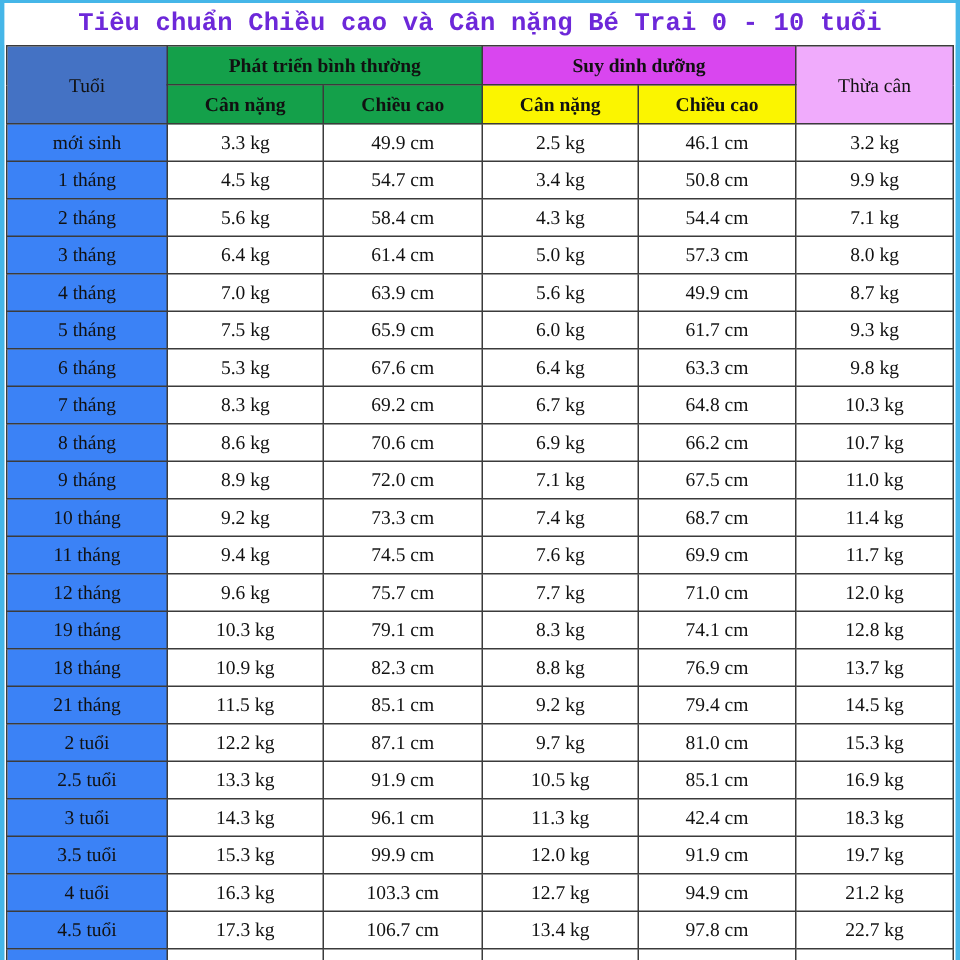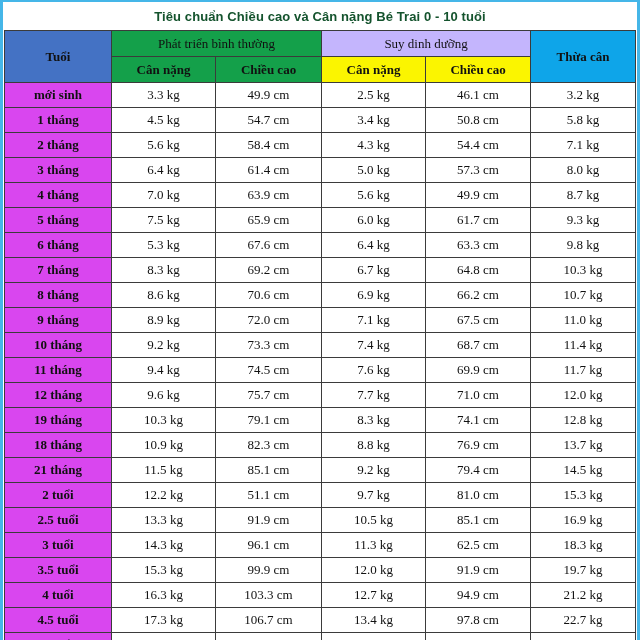--- a/index.html
+++ b/index.html
@@ -29,24 +29,24 @@
 
   
   #title-band {
     height: 28px;
     background: #ffffff;
     display: flex;
     align-items: center;
     justify-content: center;
   }
   #title-text {
-    font-family: Liberation Sans, sans-serif;
-    font-weight: bold;
-    font-size: 13px;
-    color: #14532d;
+    font-family: Liberation Mono, monospace;
+    font-weight: bold;
+    font-size: 17px;
+    color: #6d28d9;
     letter-spacing: 0.1px;
     white-space: nowrap;
   }
 
   
   table.growth {
     border-collapse: collapse;
     table-layout: fixed;
     width: 631px;
     margin: 0 1px;
@@ -67,65 +67,65 @@
   col.c-n-w   { width: 104px; }
   col.c-n-h   { width: 106px; }
   col.c-m-w   { width: 104px; }
   col.c-m-h   { width: 105px; }
   col.c-over  { width: 105px; }
 
   
   th.age-head {
     background: #4472c4;
     color: #ffffff;
-    font-weight: bold;
+    font-weight: normal;
     font-size: 15px;
     height: 50px;
   }
   th.grp-normal {
     background: #14a04a;
     color: #1a1a1a;
+    font-weight: bold;
+    font-size: 14.5px;
+    height: 25px;
+  }
+  th.grp-under {
+    background: #d946ef;
+    color: #1a1a1a;
+    font-weight: bold;
+    font-size: 14.5px;
+    height: 25px;
+  }
+  th.grp-over {
+    background: #f0abfc;
+    color: #1a1a1a;
     font-weight: normal;
     font-size: 14.5px;
-    height: 25px;
-  }
-  th.grp-under {
-    background: #c4b5fd;
-    color: #1a1a1a;
-    font-weight: normal;
-    font-size: 14.5px;
-    height: 25px;
-  }
-  th.grp-over {
-    background: #0ea5e9;
-    color: #1a1a1a;
-    font-weight: bold;
-    font-size: 14.5px;
     height: 50px;
   }
   th.sub-normal {
     background: #14a04a;
     color: #1a1a1a;
     font-weight: bold;
     font-size: 14px;
     height: 25px;
   }
   th.sub-under {
     background: #fbf500;
     color: #1a1a1a;
     font-weight: bold;
     font-size: 14px;
     height: 25px;
   }
 
   
   td.age-cell {
-    background: #d946ef;
+    background: #3b82f6;
     color: #ffffff;
-    font-weight: bold;
+    font-weight: normal;
     font-size: 13.5px;
     height: 24px;
   }
   td.val-cell {
     background: #ffffff;
     color: #111111;
     font-size: 13.5px;
     height: 24px;
   }
 </style>
@@ -169,21 +169,21 @@
           <td class="val-cell">2.5 kg</td>
           <td class="val-cell">46.1 cm</td>
           <td class="val-cell">3.2 kg</td>
         </tr>
         <tr>
           <td class="age-cell">1 tháng</td>
           <td class="val-cell">4.5 kg</td>
           <td class="val-cell">54.7 cm</td>
           <td class="val-cell">3.4 kg</td>
           <td class="val-cell">50.8 cm</td>
-          <td class="val-cell">5.8 kg</td>
+          <td class="val-cell">9.9 kg</td>
         </tr>
         <tr>
           <td class="age-cell">2 tháng</td>
           <td class="val-cell">5.6 kg</td>
           <td class="val-cell">58.4 cm</td>
           <td class="val-cell">4.3 kg</td>
           <td class="val-cell">54.4 cm</td>
           <td class="val-cell">7.1 kg</td>
         </tr>
         <tr>
@@ -286,39 +286,39 @@
           <td class="age-cell">21 tháng</td>
           <td class="val-cell">11.5 kg</td>
           <td class="val-cell">85.1 cm</td>
           <td class="val-cell">9.2 kg</td>
           <td class="val-cell">79.4 cm</td>
           <td class="val-cell">14.5 kg</td>
         </tr>
         <tr>
           <td class="age-cell">2 tuổi</td>
           <td class="val-cell">12.2 kg</td>
-          <td class="val-cell">51.1 cm</td>
+          <td class="val-cell">87.1 cm</td>
           <td class="val-cell">9.7 kg</td>
           <td class="val-cell">81.0 cm</td>
           <td class="val-cell">15.3 kg</td>
         </tr>
         <tr>
           <td class="age-cell">2.5 tuổi</td>
           <td class="val-cell">13.3 kg</td>
           <td class="val-cell">91.9 cm</td>
           <td class="val-cell">10.5 kg</td>
           <td class="val-cell">85.1 cm</td>
           <td class="val-cell">16.9 kg</td>
         </tr>
         <tr>
           <td class="age-cell">3 tuổi</td>
           <td class="val-cell">14.3 kg</td>
           <td class="val-cell">96.1 cm</td>
           <td class="val-cell">11.3 kg</td>
-          <td class="val-cell">62.5 cm</td>
+          <td class="val-cell">42.4 cm</td>
           <td class="val-cell">18.3 kg</td>
         </tr>
         <tr>
           <td class="age-cell">3.5 tuổi</td>
           <td class="val-cell">15.3 kg</td>
           <td class="val-cell">99.9 cm</td>
           <td class="val-cell">12.0 kg</td>
           <td class="val-cell">91.9 cm</td>
           <td class="val-cell">19.7 kg</td>
         </tr>

